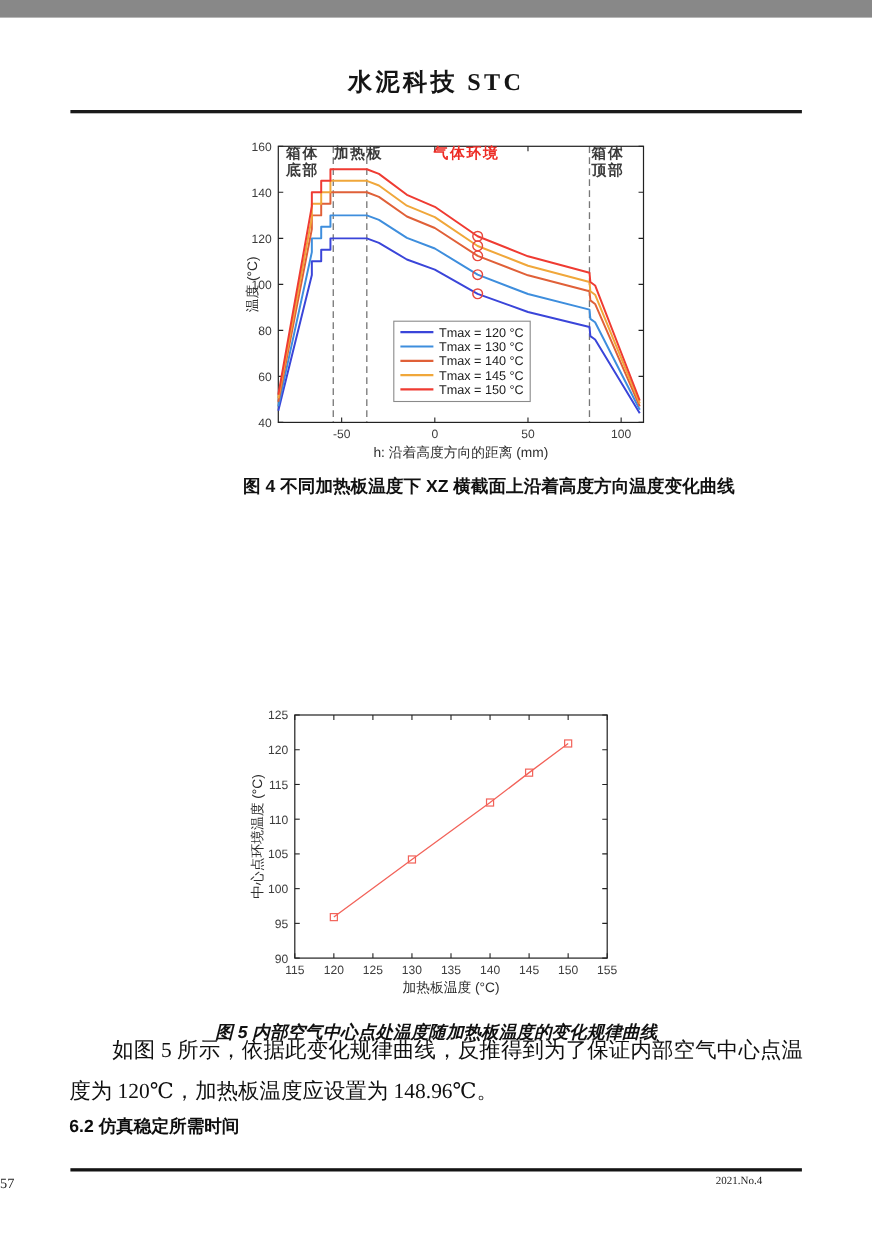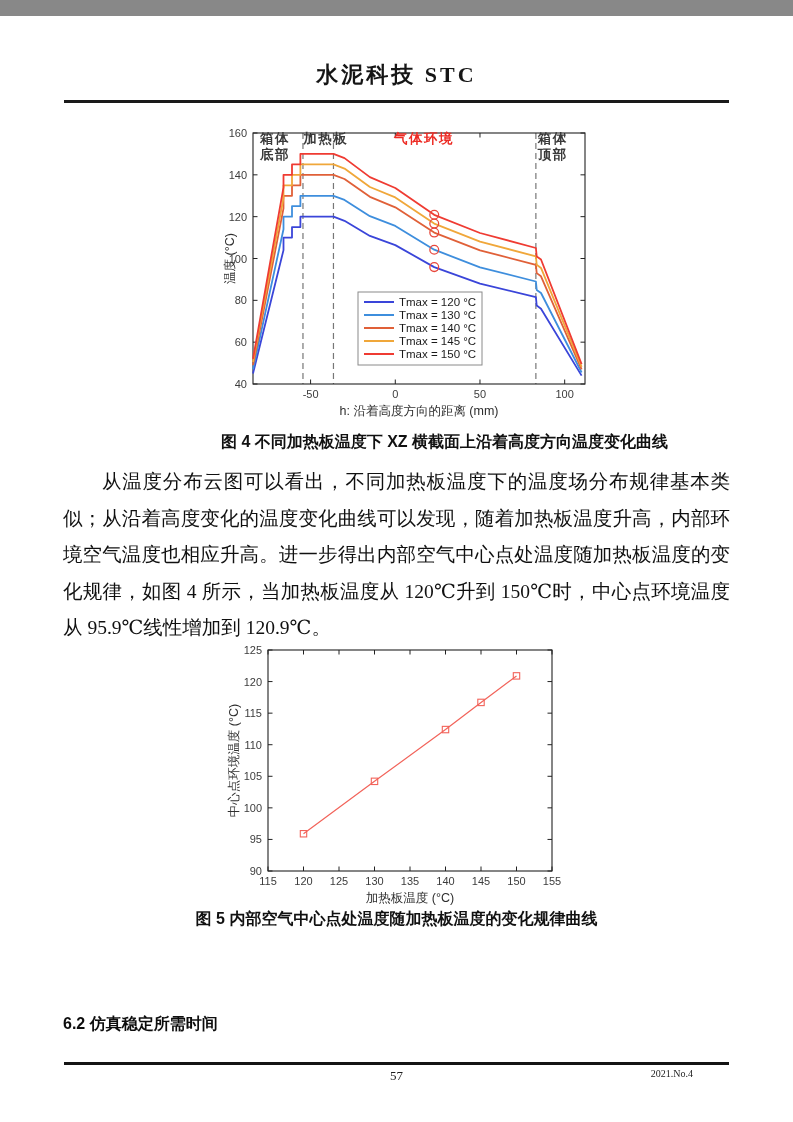--- a/index.html
+++ b/index.html
@@ -16,21 +16,21 @@
         font-size:16px;color:#111;}
   
   .body-text{position:absolute;left:63px;width:667px;margin:0;
         font-size:19.5px;line-height:36.6px;text-align:justify;text-justify:inter-character;
         text-indent:39px;color:#101010;}
   .section-heading{position:absolute;left:63px;margin:0;
         font-family:"Liberation Sans","DejaVu Sans",sans-serif;
         font-size:16px;font-weight:bold;color:#0d0d0d;}
   
   .footer-rule{position:absolute;top:1046px;left:64px;width:665px;height:3px;background:#141414;}
-  .footer-page-number{position:absolute;top:1052px;left:0;width:100%;text-align:center;font-size:13px;color:#1c1c1c;}
+  .footer-page-number{position:absolute;top:1052px;left:0;width:100%;font-size:13px;color:#1c1c1c;}
   .footer-issue{position:absolute;top:1052px;right:100px;font-size:10px;color:#1c1c1c;}
   
   svg .tick{font-family:"Liberation Sans","DejaVu Sans",sans-serif;font-size:11px;fill:#3c3c3c;}
   svg .axlabel{font-family:"Liberation Sans","DejaVu Sans",sans-serif;font-size:12.5px;fill:#2e2e2e;}
   svg .annot{font-family:"Liberation Serif","DejaVu Serif",serif;font-size:13.5px;font-weight:600;letter-spacing:1.5px;}
   svg .legendtext{font-family:"Liberation Sans","DejaVu Sans",sans-serif;font-size:11.5px;fill:#1a1a1a;}
 </style>
 </head>
 <body>
 
@@ -106,21 +106,20 @@
           <text x="179" y="223" class="legendtext">Tmax = 145 °C</text>
           <line x1="144" y1="232" x2="174" y2="232" stroke="#ef3b32" stroke-width="2"></line>
           <text x="179" y="236" class="legendtext">Tmax = 150 °C</text>
         </g>
         <text x="199" y="293" class="axlabel" text-anchor="middle">h: 沿着高度方向的距离 (mm)</text>
         <text transform="translate(14,136.5) rotate(-90)" class="axlabel" text-anchor="middle">温度 (°C)</text>
       </svg>
   </div>
   <div class="fig-caption" style="top:416px;padding-left:48px;">图 4 不同加热板温度下 XZ 横截面上沿着高度方向温度变化曲线</div>
 
-  <p class="body-text" style="top:448px;">从温度分布云图可以看出，不同加热板温度下的温度场分布规律基本类似；从沿着高度变化的温度变化曲线可以发现，随着加热板温度升高，内部环境空气温度也相应升高。进一步得出内部空气中心点处温度随加热板温度的变化规律，如图 4 所示，当加热板温度从 120℃升到 150℃时，中心点环境温度从 95.9℃线性增加到 120.9℃。</p>
 
   <div class="chart-wrap" style="left:222px;top:622px;">
     <svg id="chart5" width="360" height="272">
         <line x1="46" y1="233" x2="46" y2="228.5" stroke="#222"></line>
         <line x1="46" y1="12" x2="46" y2="16.5" stroke="#222"></line>
         <text x="46" y="247" class="tick" text-anchor="middle">115</text>
         <line x1="81.5" y1="233" x2="81.5" y2="228.5" stroke="#222"></line>
         <line x1="81.5" y1="12" x2="81.5" y2="16.5" stroke="#222"></line>
         <text x="81.5" y="247" class="tick" text-anchor="middle">120</text>
         <line x1="117" y1="233" x2="117" y2="228.5" stroke="#222"></line>
@@ -172,22 +171,23 @@
         <polyline points="81.5,195.7 152.5,143.3 223.5,91.6 259.0,64.4 294.5,37.9" fill="none" stroke="#f2635a" stroke-width="1.2" stroke-linejoin="round"></polyline>
         <rect x="78.3" y="192.54571428571427" width="6.4" height="6.4" fill="none" stroke="#f2635a" stroke-width="1.1"></rect>
         <rect x="149.3" y="140.13714285714286" width="6.4" height="6.4" fill="none" stroke="#f2635a" stroke-width="1.1"></rect>
         <rect x="220.3" y="88.35999999999994" width="6.4" height="6.4" fill="none" stroke="#f2635a" stroke-width="1.1"></rect>
         <rect x="255.8" y="61.2085714285714" width="6.4" height="6.4" fill="none" stroke="#f2635a" stroke-width="1.1"></rect>
         <rect x="291.3" y="34.68857142857139" width="6.4" height="6.4" fill="none" stroke="#f2635a" stroke-width="1.1"></rect>
         <text x="188" y="264" class="axlabel" text-anchor="middle">加热板温度 (°C)</text>
         <text transform="translate(16,122.5) rotate(-90)" class="axlabel" text-anchor="middle">中心点环境温度 (°C)</text>
       </svg>
   </div>
-  <div class="fig-caption" style="top:893px;">图 5 内部空气中心点处温度随加热板温度的变化规律曲线</div>
+  <div class="fig-caption" style="top:913px;font-style:italic;">图 5 内部空气中心点处温度随加热板温度的变化规律曲线</div>
 
+  <p class="body-text" style="top:922px;">如图 5 所示，依据此变化规律曲线，反推得到为了保证内部空气中心点温度为 120℃，加热板温度应设置为 148.96℃。</p>
 
   <h2 class="section-heading" style="top:998px;">6.2 仿真稳定所需时间</h2>
 
   <div class="footer-rule"></div>
   <div class="footer-page-number">57</div>
   <div class="footer-issue">2021.No.4</div>
 
 </div>
 
 </body></html>

